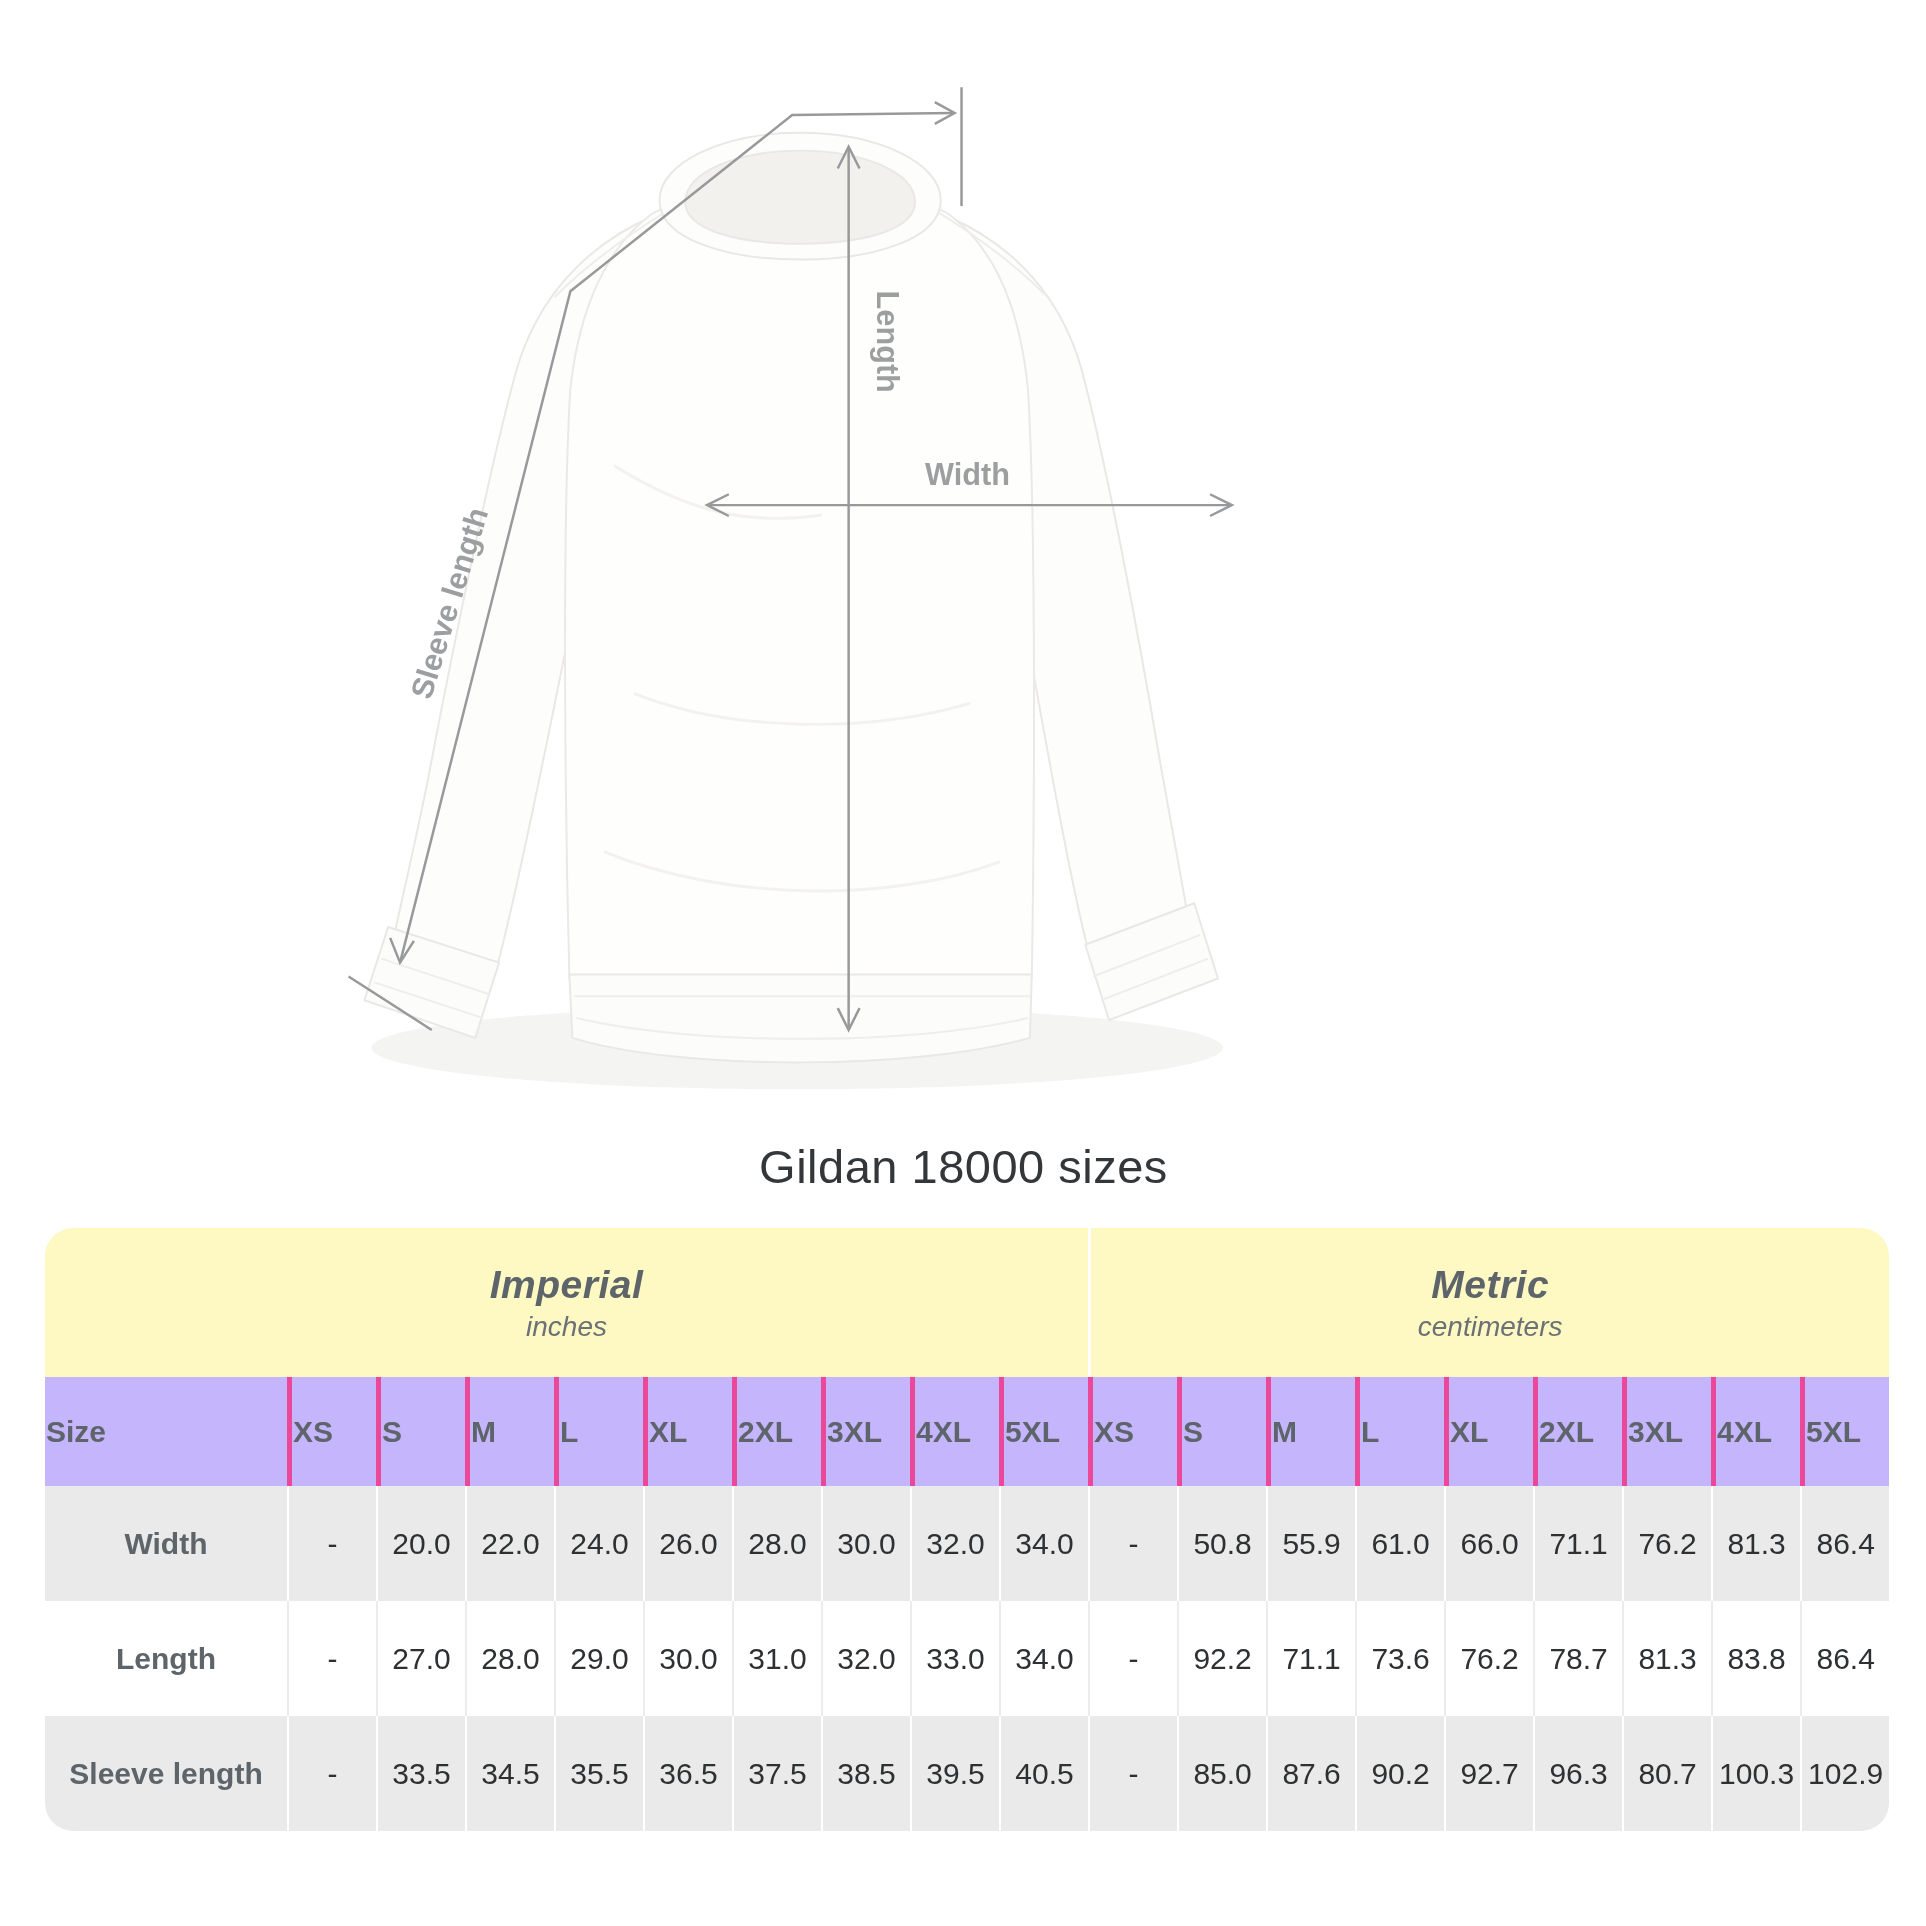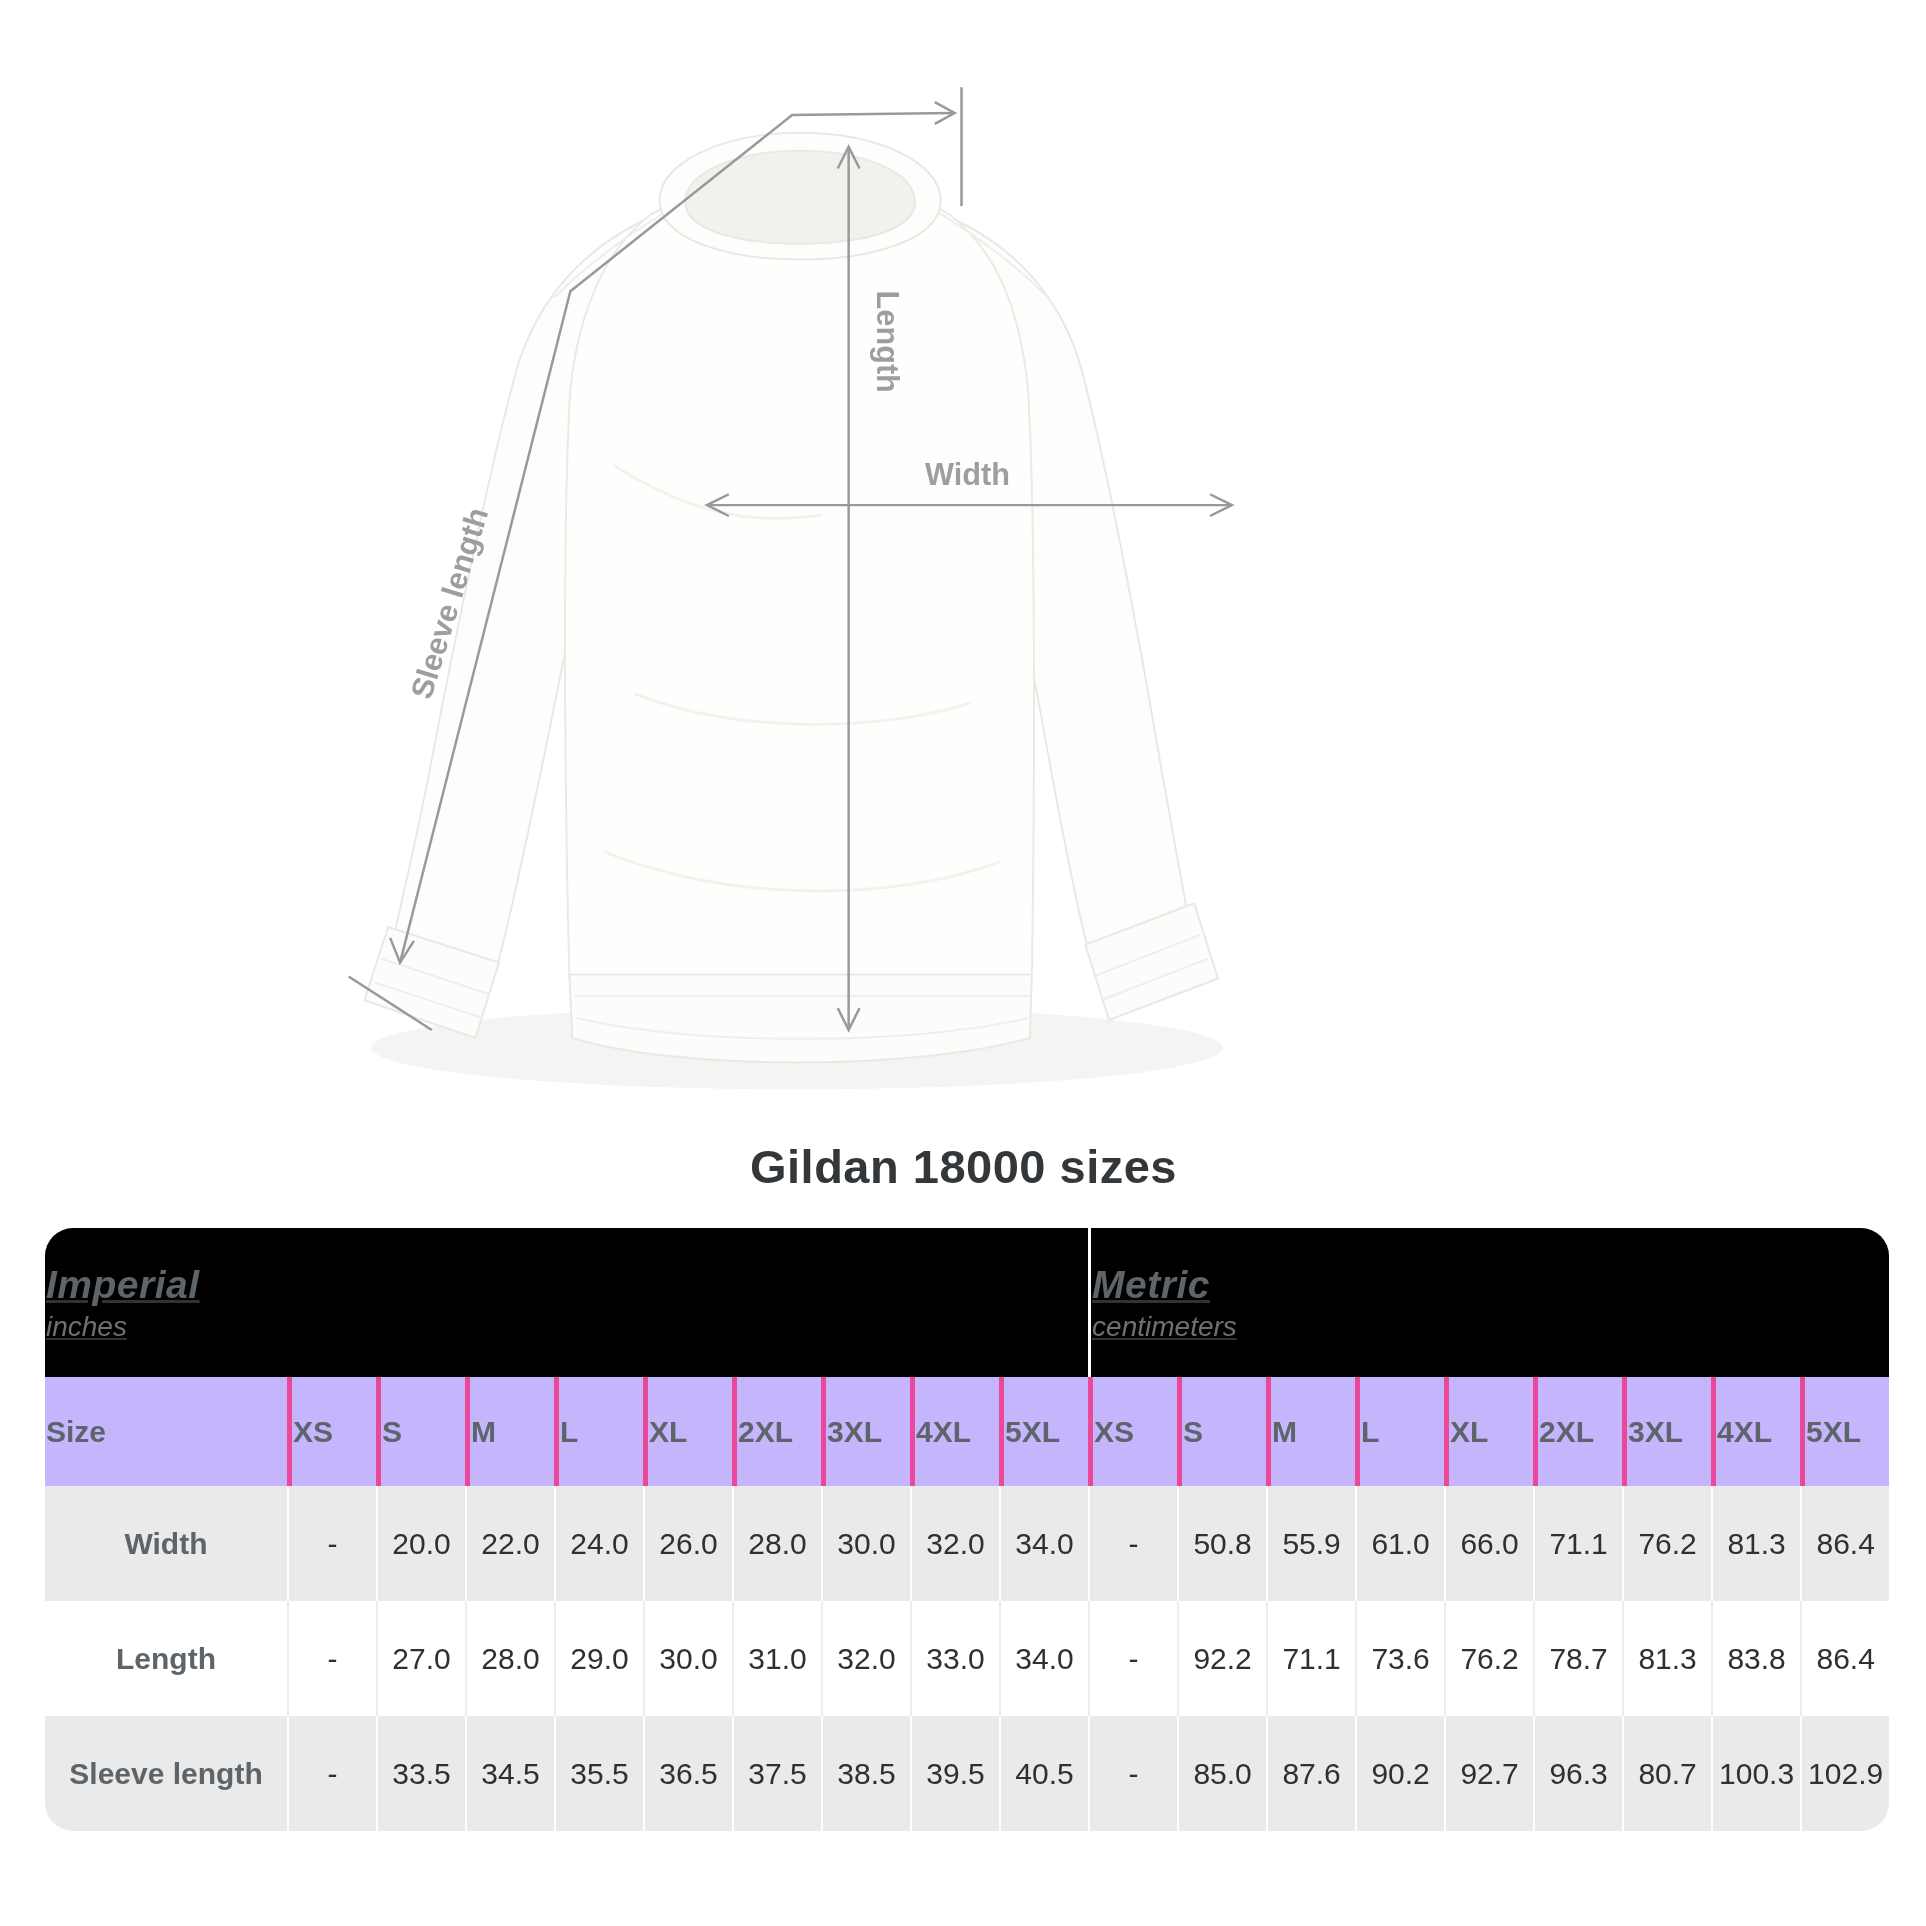--- a/index.html
+++ b/index.html
@@ -8,39 +8,39 @@
     font-family:"Liberation Sans","DejaVu Sans",sans-serif;
     color:#303234;position:relative;overflow:hidden;
   }
   
   .diagram-section{width:1927px;height:1137px;position:relative;}
   .diagram-section svg{display:block;}
 
   
   .title-section{text-align:center;margin-top:2px;}
   .page-title{
-    font-size:47px;font-weight:bold;color:#33373a;
+    font-size:47px;font-weight:normal;color:#33373a;
     margin:0 0 22px 0;letter-spacing:0.5px;
   }
   .page-note{
     font-size:27px;font-style:italic;color:#54585b;margin:0;
   }
 
   
   .table-wrap{width:1837px;margin:34px auto 0 auto;}
   table.size-table{
     width:1837px;table-layout:fixed;
     border-collapse:separate;border-spacing:0;
   }
   col.c-label{width:242px;}
   col.c-data{width:89px;}
 
   
   tr.band td{
-    background:#000000;height:147px;vertical-align:middle;text-decoration:underline;
+    background:#fef9c3;height:147px;text-align:center;vertical-align:middle;
   }
   tr.band td.band-imperial{border-radius:28px 0 0 0;}
   tr.band td.band-metric{border-radius:0 28px 0 0;border-left:3px solid #ffffff;}
   .group-name{
     display:block;font-size:39px;font-weight:bold;font-style:italic;
     color:#5d646a;letter-spacing:0.5px;
   }
   .group-unit{
     display:block;font-size:28px;font-style:italic;color:#6b7176;margin-top:4px;
   }

